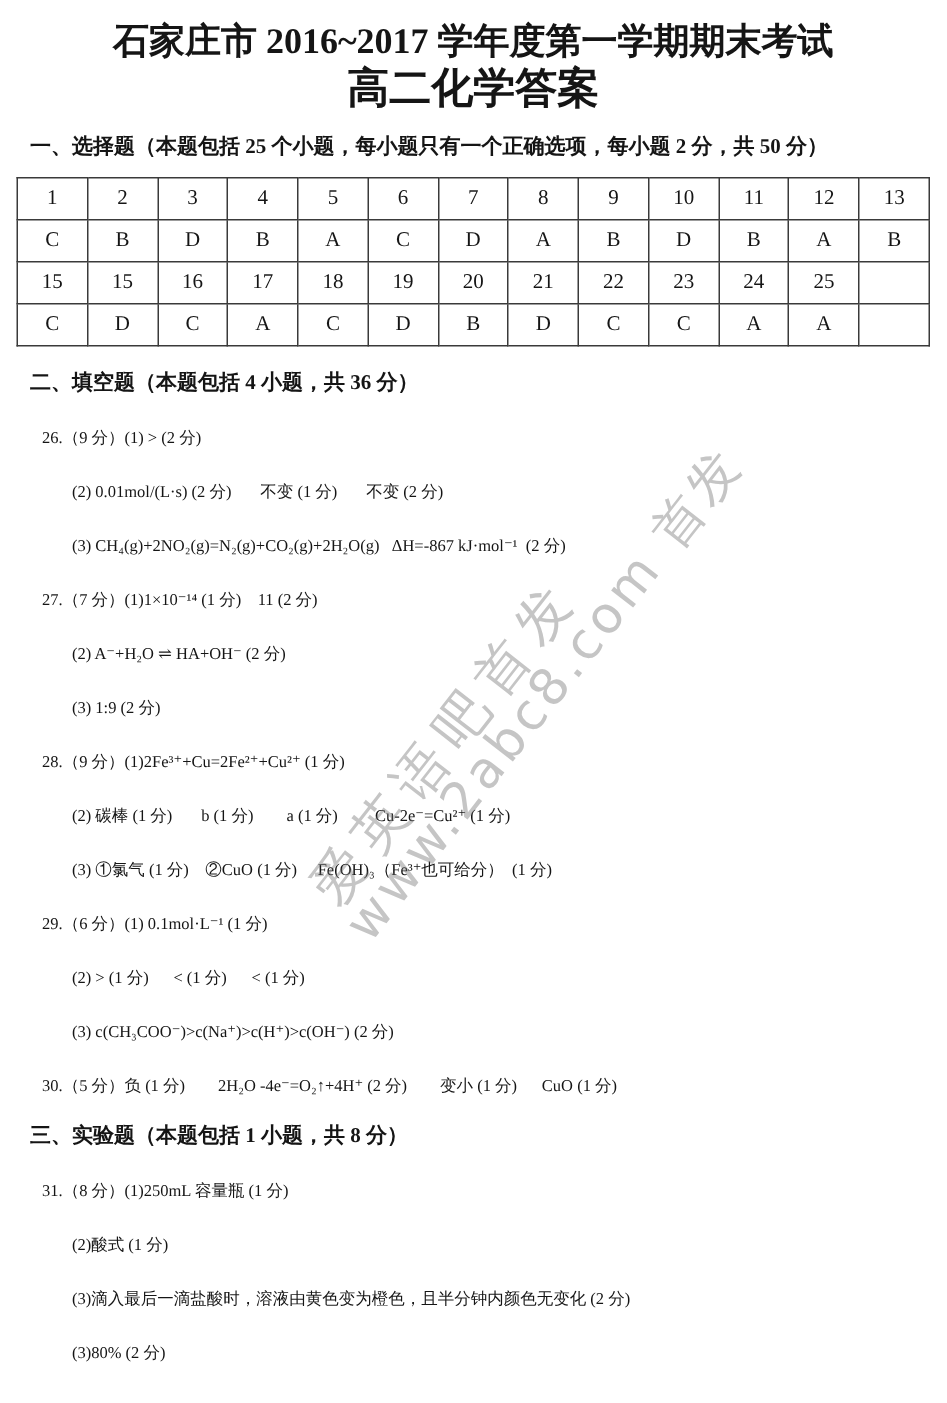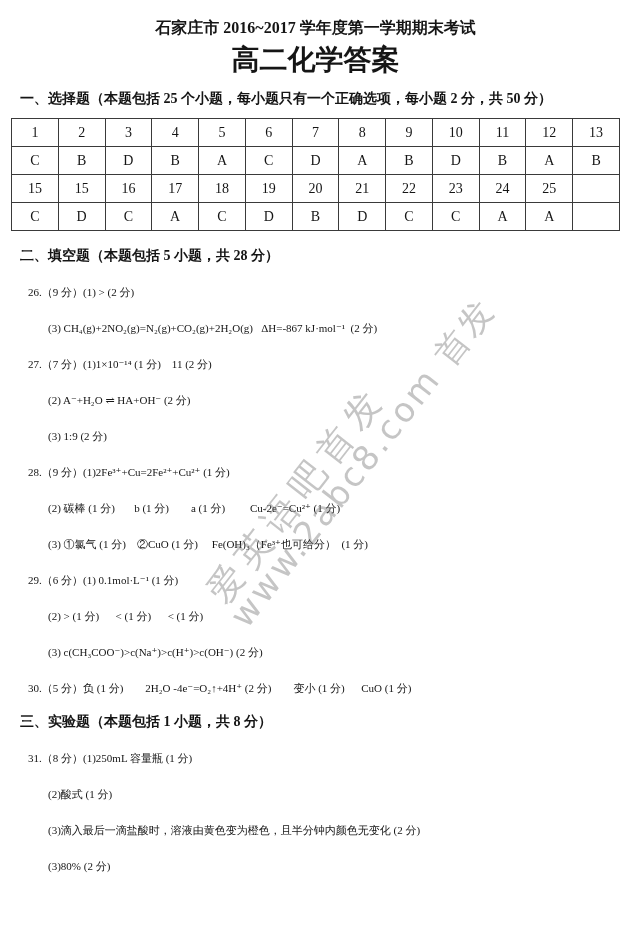--- a/index.html
+++ b/index.html
@@ -12,21 +12,21 @@
   }
   .page {
     position:relative;
     width:631px; height:935px;
     padding:12px 10px 0 10px;
     overflow:hidden;
     background:#fff;
   }
   .title {
     text-align:center;
-    font-size:16px; font-weight:bold;
+    font-size:24px; font-weight:bold;
     line-height:32px;
   }
   .subtitle {
     text-align:center;
     font-size:28px; font-weight:bold;
     line-height:32px;
   }
   .section-heading {
     font-size:14px; font-weight:bold;
     line-height:22px;
@@ -139,24 +139,25 @@
         <td>D</td>
         <td>C</td>
         <td>C</td>
         <td>A</td>
         <td>A</td>
         <td></td>
       </tr>
     </tbody>
   </table>
 
-  <div class="section-heading fill-heading">二、填空题（本题包括 5 小题，共 28 分）</div>
+  <div class="section-heading fill-heading">二、填空题（本题包括 4 小题，共 36 分）</div>
 
   <div class="question">
     <div class="q-line q-first">26.（9 分）(1) &gt; (2 分)</div>
+    <div class="q-line">(2) 0.01mol/(L·s) (2 分)       不变 (1 分)       不变 (2 分)</div>
     <div class="q-line">(3) CH₄(g)+2NO₂(g)=N₂(g)+CO₂(g)+2H₂O(g)   ΔH=-867 kJ·mol⁻¹  (2 分)</div>
   </div>
 
   <div class="question">
     <div class="q-line q-first">27.（7 分）(1)1×10⁻¹⁴ (1 分)    11 (2 分)</div>
     <div class="q-line">(2) A⁻+H₂O ⇌ HA+OH⁻ (2 分)</div>
     <div class="q-line">(3) 1:9 (2 分)</div>
   </div>
 
   <div class="question">

